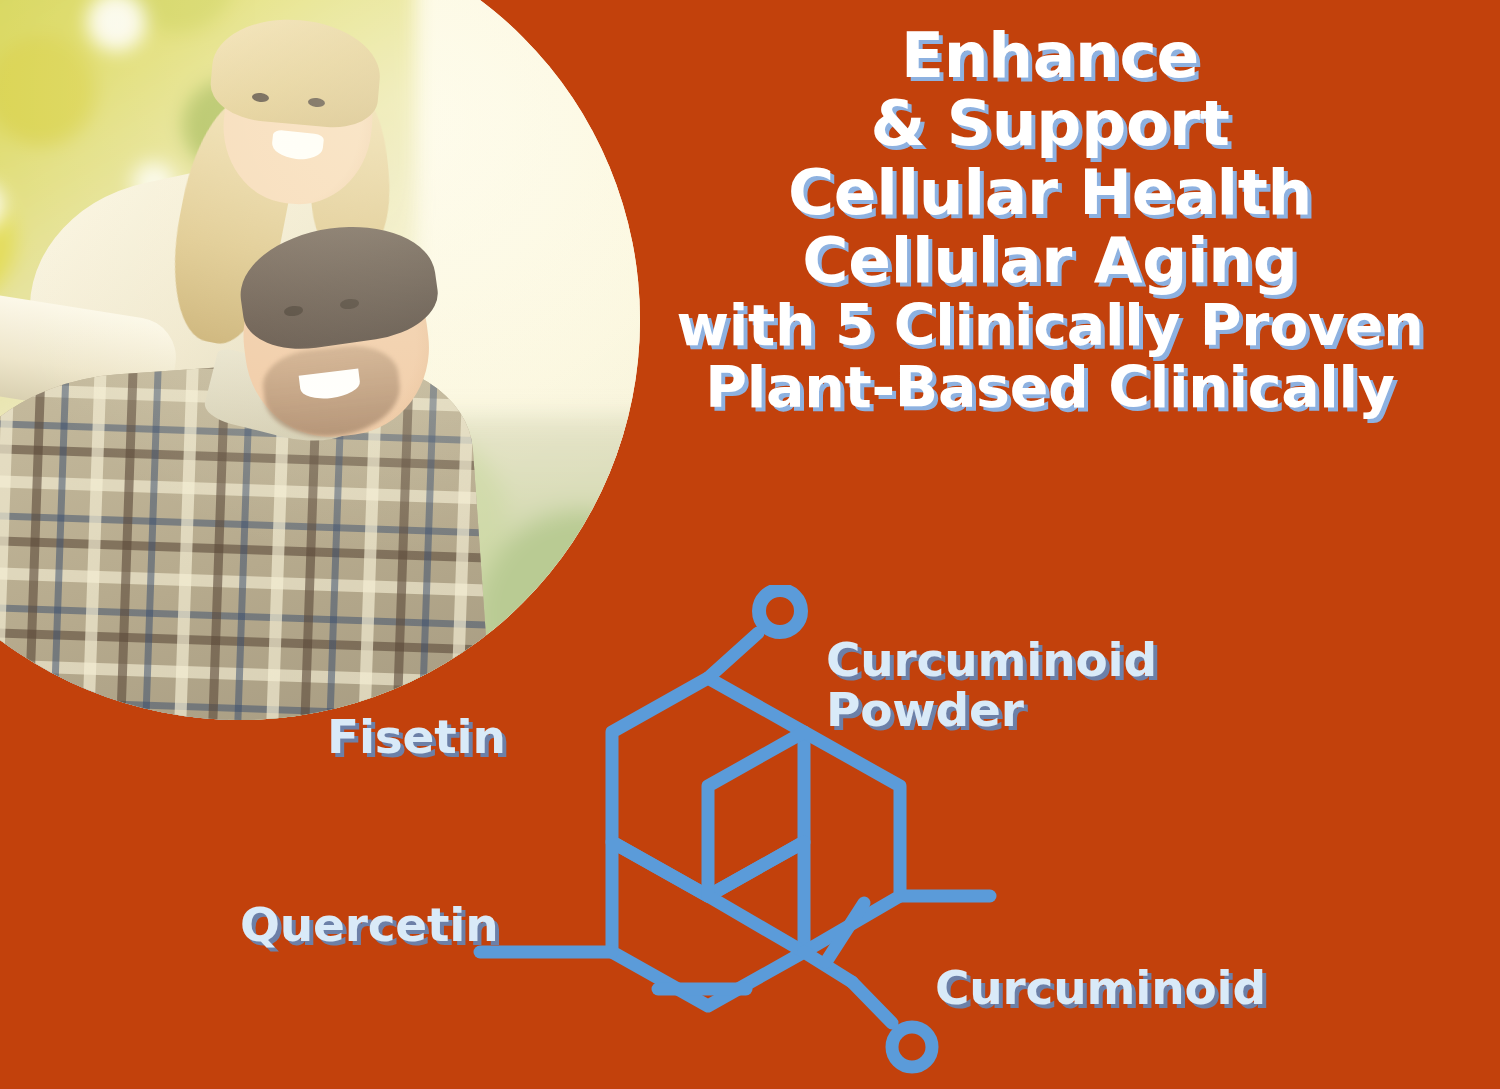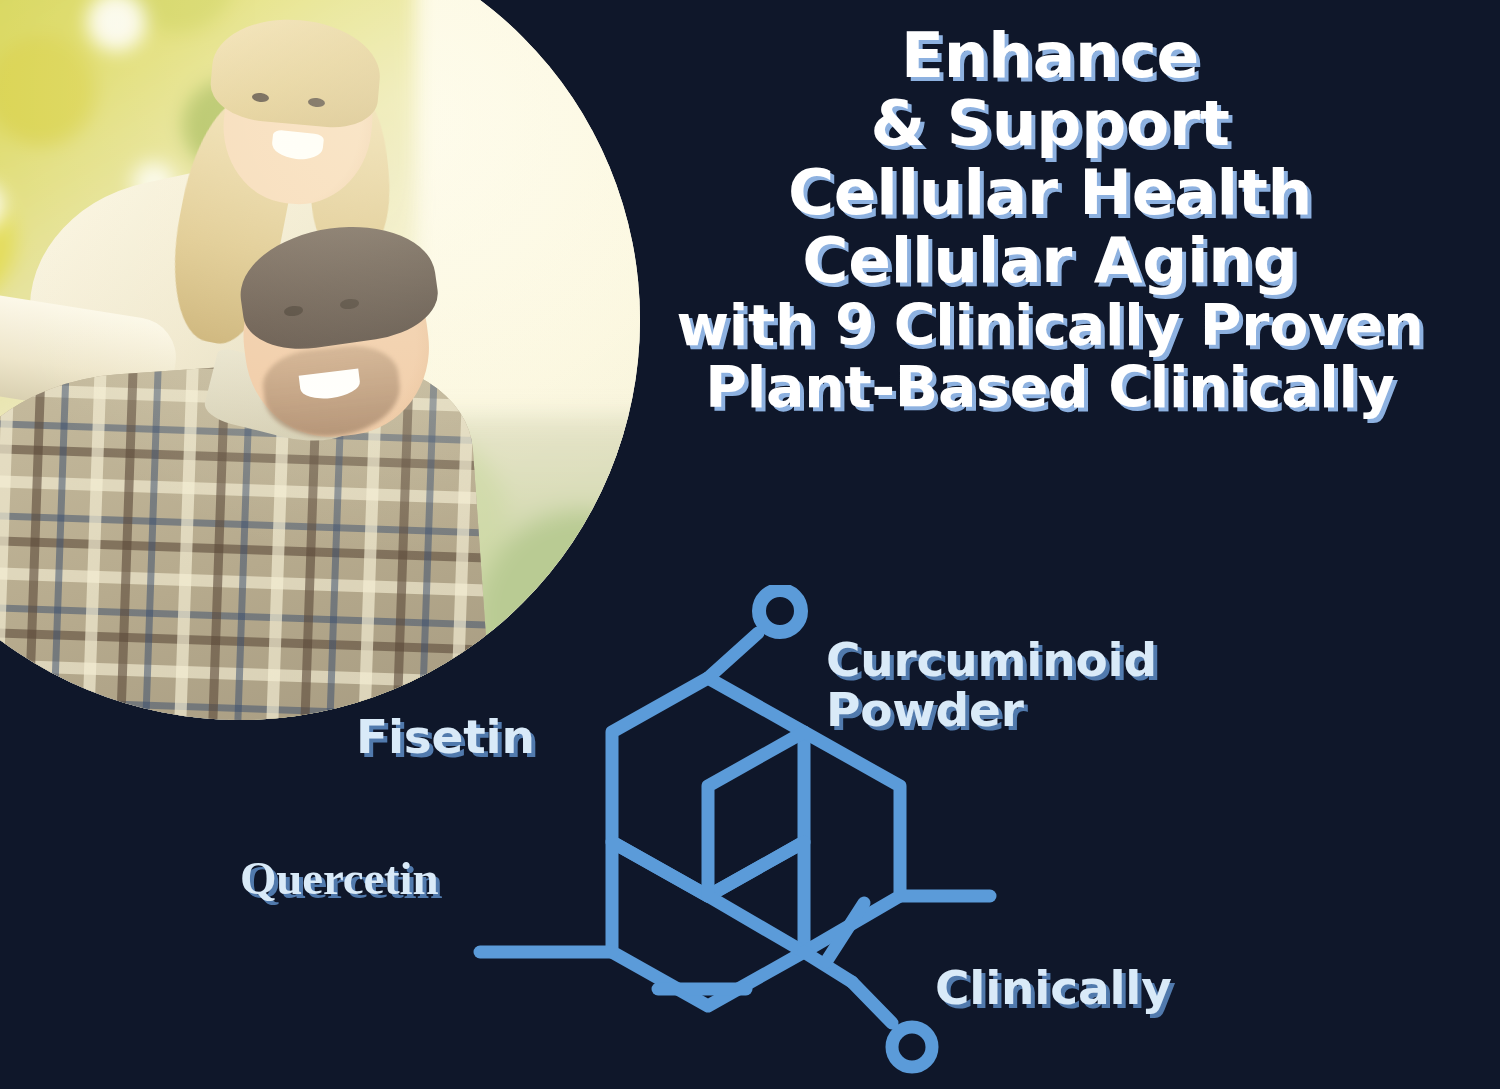--- a/index.html
+++ b/index.html
@@ -7,21 +7,21 @@
   html, body {
     width:1500px; height:1089px;
     background:#143c80;
     font-family:"Liberation Sans", sans-serif;
     overflow:hidden;
   }
 
   #stage {
     position:relative;
     width:1500px; height:1089px;
-    background:#0f172a;
+    background:#c2410c;
     overflow:hidden;
   }
 
   
   .photo-circle {
     position:absolute;
     left:-160px; top:-80px;
     width:800px; height:800px;
     border-radius:50%;
     overflow:hidden;
@@ -236,22 +236,22 @@
     position:absolute;
     color:#d9eaf8;
     font-weight:700;
     font-size:47px;
     line-height:1.06;
     letter-spacing:-.2px;
     text-shadow:4px 4px 0 rgba(93,140,196,.85);
     font-family:"DejaVu Sans", sans-serif;
     white-space:nowrap;
   }
-  #ing-fisetin     { left:327px; top:712px;margin-left:29px; }
-  #ing-quercetin   { left:240px; top:854px;font-family:Liberation Serif, serif; }
+  #ing-fisetin     { left:327px; top:712px; }
+  #ing-quercetin   { left:240px; top:900px; }
   #ing-senactiv    { left:262px; top:995px; }
   #ing-curcuminoid { left:826px; top:635px; text-align:left; width:326px; white-space:normal; }
   #ing-resveratrol { left:935px; top:963px; }
 </style>
 </head>
 <body>
 
 <div id="stage">
 
   <div class="photo-circle">
@@ -286,21 +286,21 @@
 
       <div class="photo-soft"></div>
     </div>
   </div>
 
   <div class="headline">
     <span class="ln">Enhance</span>
     <span class="ln">&amp; Support</span>
     <span class="ln">Cellular Health</span>
     <span class="ln">Cellular Aging</span>
-    <span class="ln wide">with 9 Clinically Proven</span>
+    <span class="ln wide">with 5 Clinically Proven</span>
     <span class="ln wide">Plant-Based Clinically</span>
   </div>
 
   <svg class="molecule" viewBox="0 0 580 500">
     <g fill="none" stroke="#5b9bd9" stroke-width="13" stroke-linecap="round" stroke-linejoin="round">
 
       <path d="M 172 147 L 268 93 L 364 147 L 364 257 L 268 311 L 172 257 Z"></path>
 
       <path d="M 172 257 L 268 311 L 364 257 L 364 367 L 268 421 L 172 367 Z"></path>
 
@@ -324,15 +324,15 @@
     <circle cx="472" cy="462" r="20" fill="none" stroke="#5b9bd9" stroke-width="13"></circle>
   </svg>
 
   <div class="ing" id="ing-fisetin">Fisetin</div>
 
   <div class="ing" id="ing-quercetin">Quercetin</div>
 
 
   <div class="ing" id="ing-curcuminoid">Curcuminoid Powder</div>
 
-  <div class="ing" id="ing-resveratrol">Clinically</div>
+  <div class="ing" id="ing-resveratrol">Curcuminoid</div>
 
 </div>
 
 </body></html>

